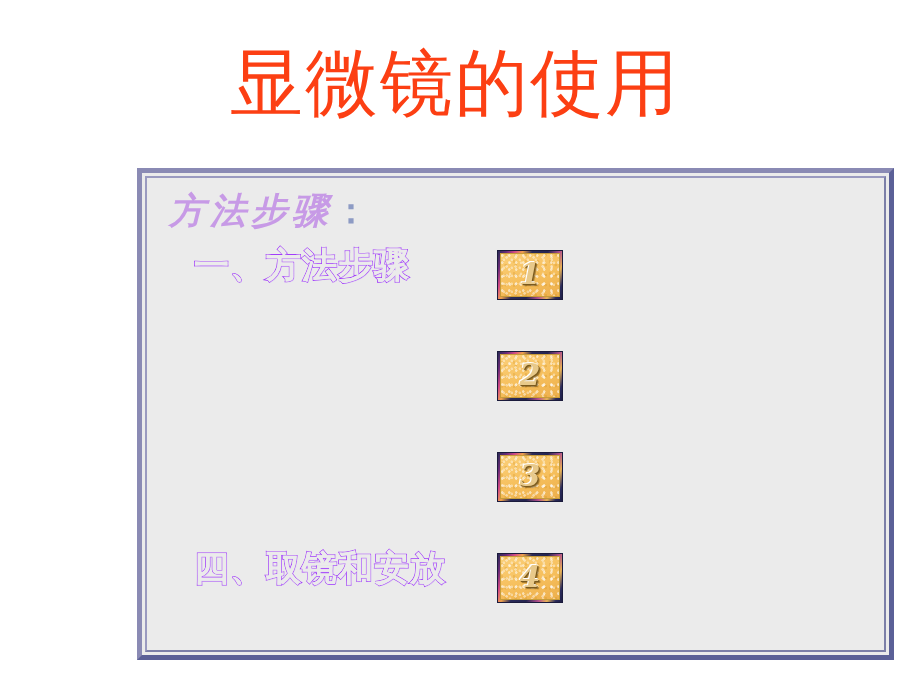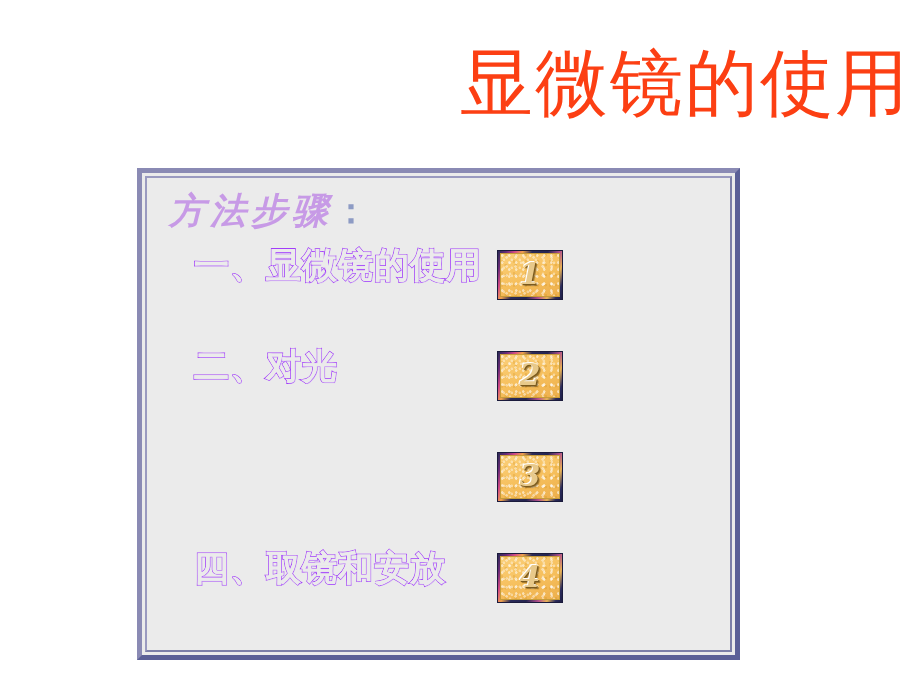--- a/index.html
+++ b/index.html
@@ -21,36 +21,36 @@
     inset: 0;
     background: #ffffff;
   }
 
   
   .slide-title {
     position: absolute;
     left: 0;
     right: 10px;
     top: 42px;
-    text-align: right;
+    text-align: center;
     font-family: "DejaVu Serif", "Liberation Serif", serif;
     font-size: 73px;
     line-height: 1.12;
     letter-spacing: 2px;
     color: #fc3f13;
     white-space: nowrap;
     -webkit-font-smoothing: antialiased;
   }
 
   
   .content-frame {
     position: absolute;
     left: 137px;
     top: 168px;
-    width: 603px;
+    width: 757px;
     height: 492px;
     box-sizing: border-box;
     background: #ebebeb;
     border-top: 5px solid #8a8ab4;
     border-left: 5px solid #8a8ab4;
     border-right: 5px solid #5b6097;
     border-bottom: 5px solid #5b6097;
     padding: 3px;
   }
   .content-frame-inner {
@@ -185,30 +185,29 @@
   <div class="content-frame">
     <div class="content-frame-inner">
 
       <div class="steps-heading">
         <span>方法步骤</span><span class="colon">：</span>
       </div>
 
       <div class="steps-list">
 
         <div class="step-row">
-          <div class="step-label">一、显微镜的使用</div>
+          <div class="step-label">一、方法步骤</div>
           <div class="step-button">
             <div class="step-button-face">
               <span class="step-button-num">1</span>
             </div>
           </div>
         </div>
 
         <div class="step-row">
-          <div class="step-label">二、对光</div>
           <div class="step-button">
             <div class="step-button-face">
               <span class="step-button-num">2</span>
             </div>
           </div>
         </div>
 
         <div class="step-row">
           <div class="step-button">
             <div class="step-button-face">

